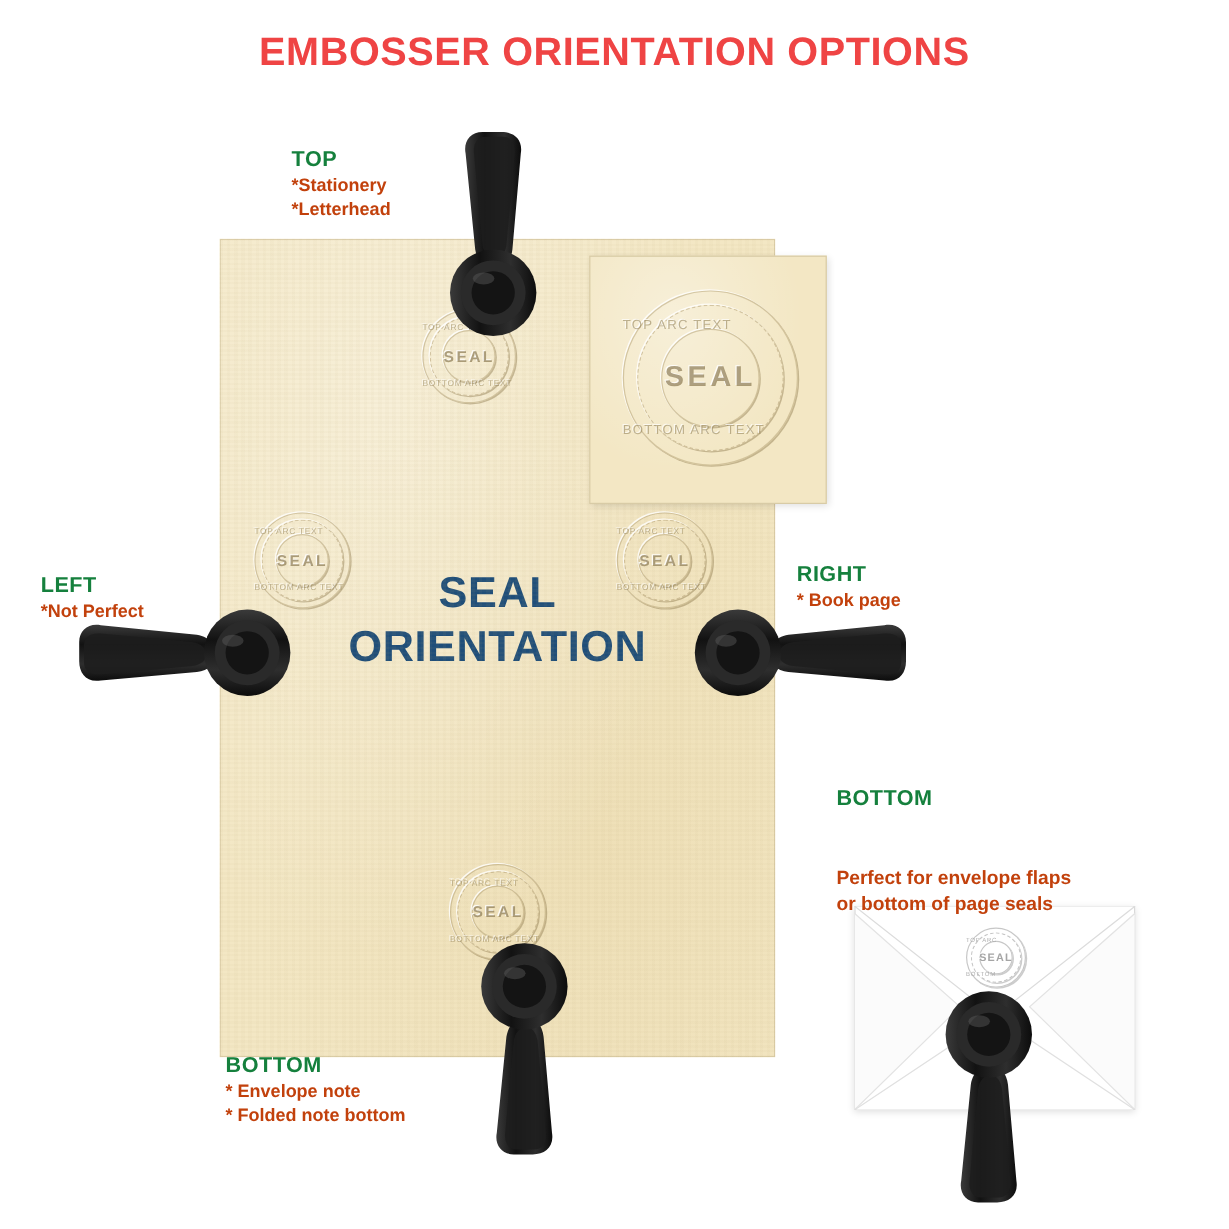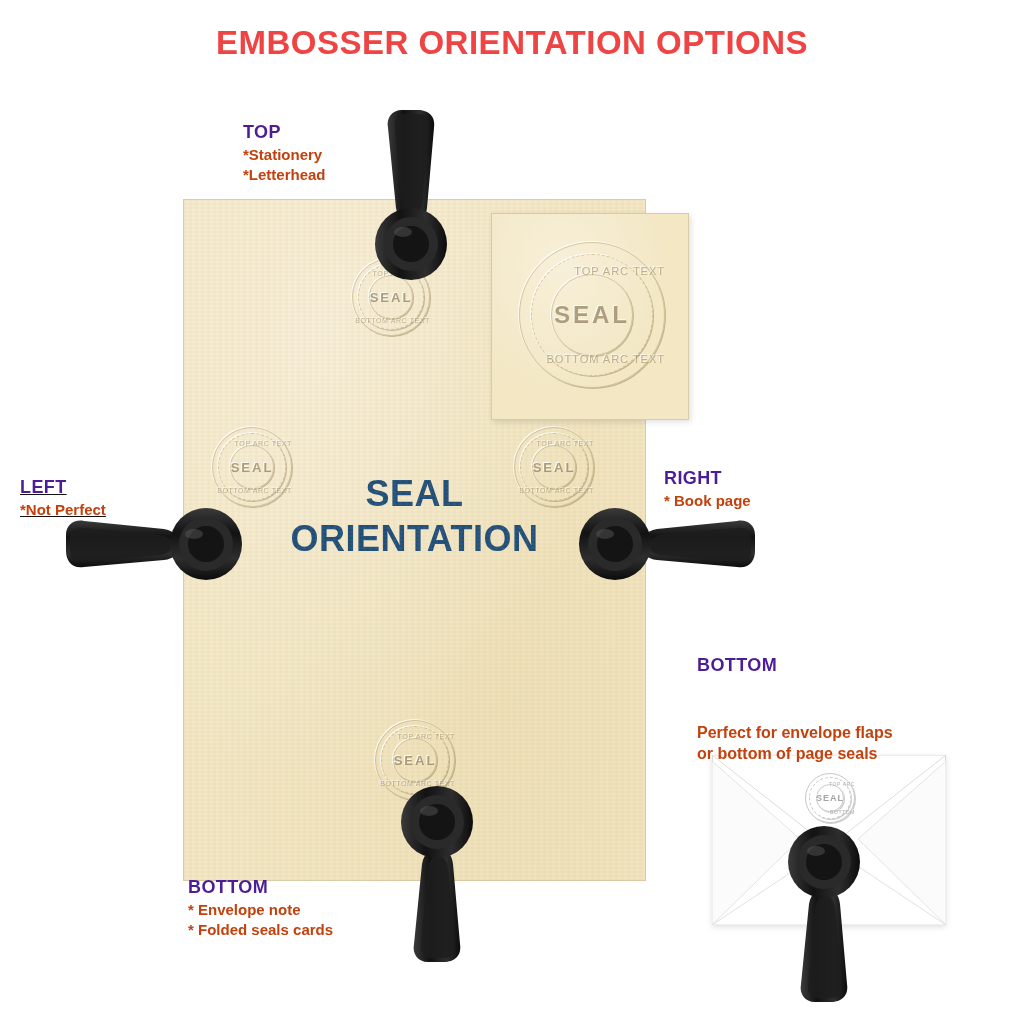--- a/index.html
+++ b/index.html
@@ -97,21 +97,21 @@
     text-align: center;
     font-size: 13px;
     font-weight: bold;
     letter-spacing: 2px;
     color: rgba(146,128,88,0.75);
     text-shadow: -1px -1px 0 rgba(255,255,255,0.85);
   }
   .seal .arc {
     position: absolute;
     left: 0; right: 0;
-    text-align: right;
+    text-align: left;
     font-size: 7px;
     letter-spacing: 0.6px;
     color: rgba(150,133,92,0.6);
     text-shadow: -1px -1px 0 rgba(255,255,255,0.7);
   }
   .seal .arc.top { top: 16%; }
   .seal .arc.bottom { bottom: 16%; margin-top: 28px; }
 
   .seal-top    { left: 352px; top: 258px; width: 78px; height: 78px; }
   .seal-left   { left: 212px; top: 427px; width: 80px; height: 80px; }
@@ -155,33 +155,33 @@
   .emb-left   { left: 60px;  top: 505px; }
   .emb-right  { left: 575px; top: 505px; }
   .emb-bottom { left: 398px; top: 782px; }
   .emb-env    { left: 785px; top: 822px; }
 
   
   .ann { position: absolute; }
   .ann .head {
     font-size: 18px;
     font-weight: bold;
-    color: #4c1d95;
+    color: #15803d;
     letter-spacing: 0.4px;
   }
   .ann .sub {
     font-size: 15px;
     font-weight: bold;
     color: #c2410c;
     line-height: 1.3;
     margin-top: 2px;
   }
 
   .ann-top    { left: 243px; top: 122px; }
-  .ann-left   { left: 20px;  top: 477px; text-decoration: underline; }
+  .ann-left   { left: 34px;  top: 477px; }
   .ann-right  { left: 664px; top: 468px; }
   .ann-bottom { left: 188px; top: 877px; }
   .ann-env    { left: 697px; top: 655px; }
   .ann-env .sub { font-size: 16px; margin-top: 47px; }
 
   
   .envelope {
     position: absolute;
     left: 712px;
     top: 755px;
@@ -413,21 +413,21 @@
 
   <div class="ann ann-right">
     <div class="head">RIGHT</div>
     <div class="sub">* Book page</div>
   </div>
 
   <div class="ann ann-bottom">
     <div class="head">BOTTOM</div>
     <div class="sub">
       <span>* Envelope note</span><br>
-      <span>* Folded seals cards</span>
+      <span>* Folded note bottom</span>
     </div>
   </div>
 
   <div class="ann ann-env">
     <div class="head">BOTTOM</div>
     <div class="sub">
       <span>Perfect for envelope flaps</span><br>
       <span>or bottom of page seals</span>
     </div>
   </div>

